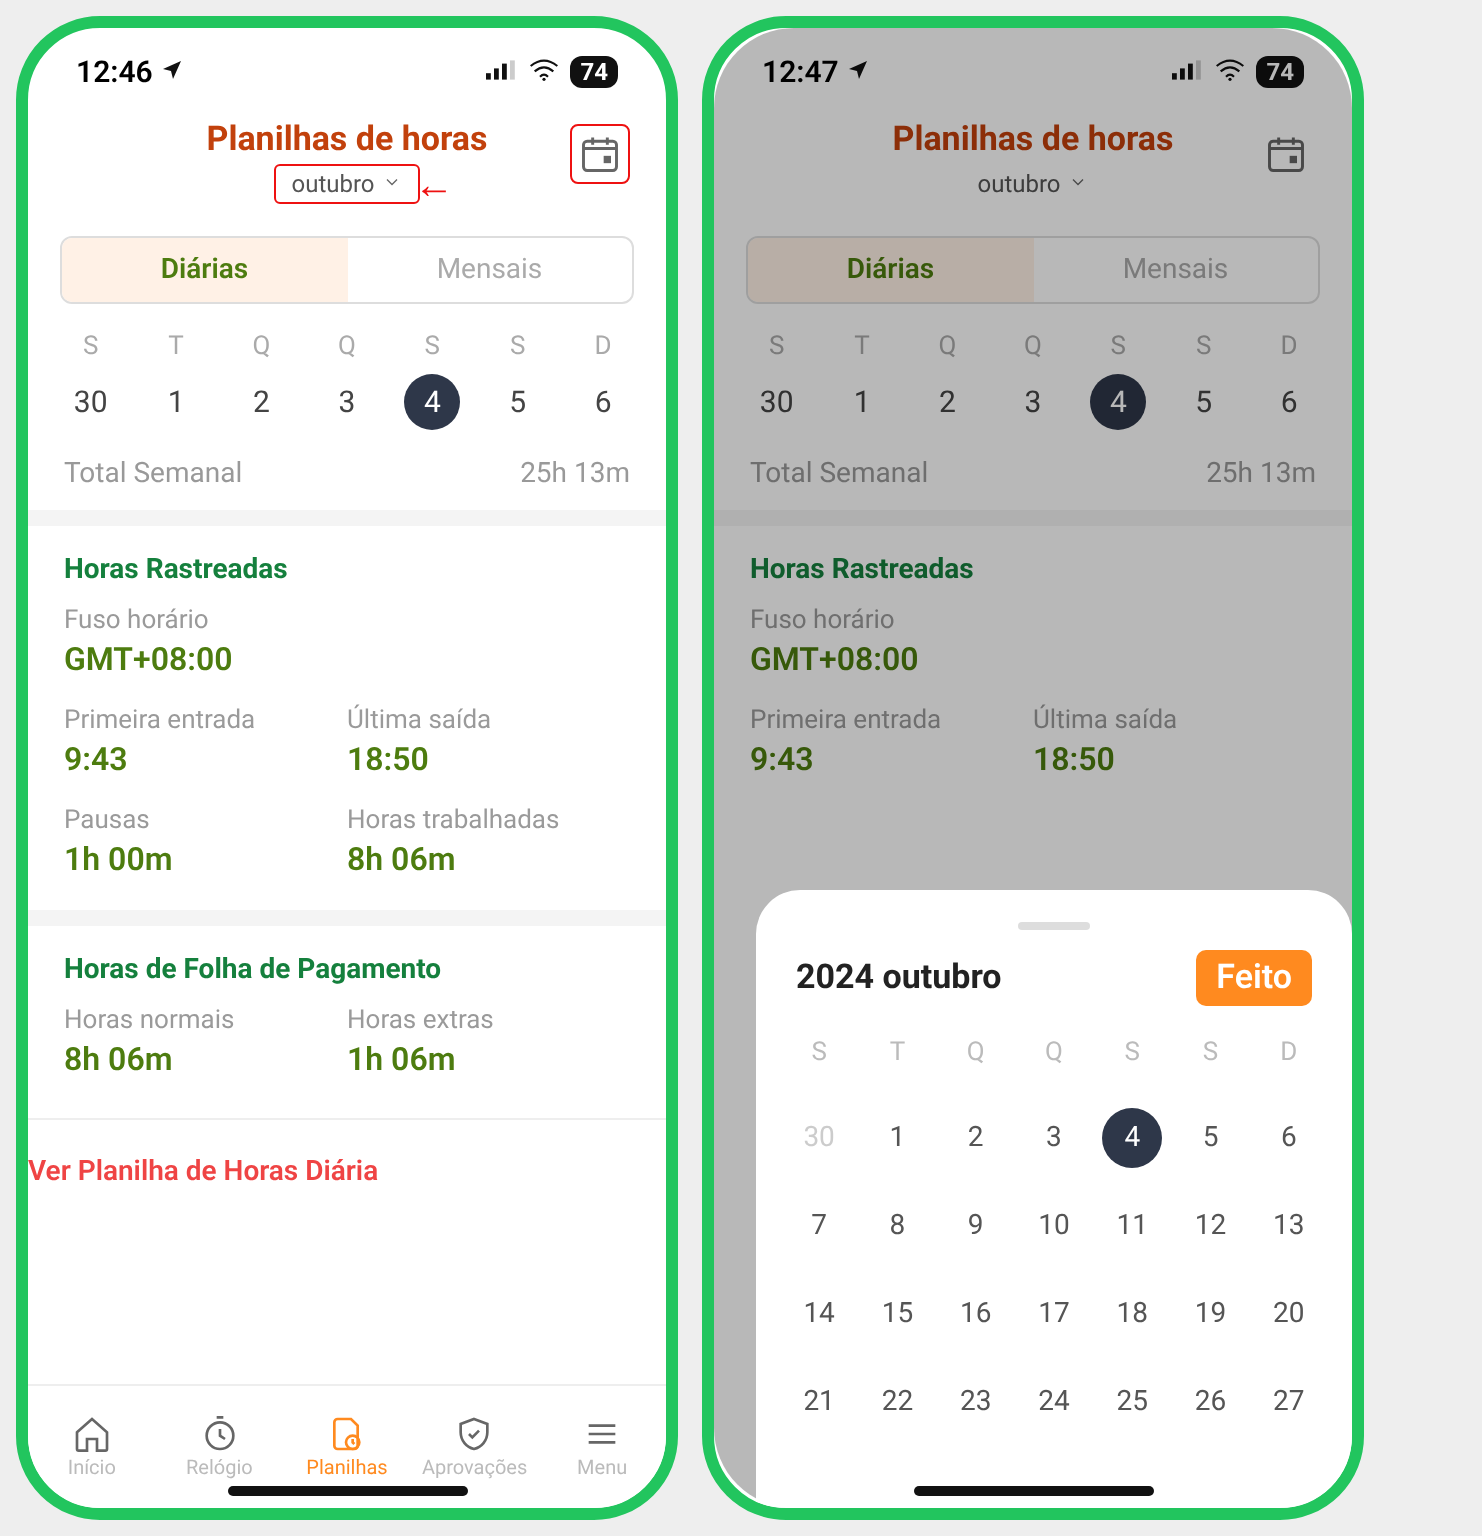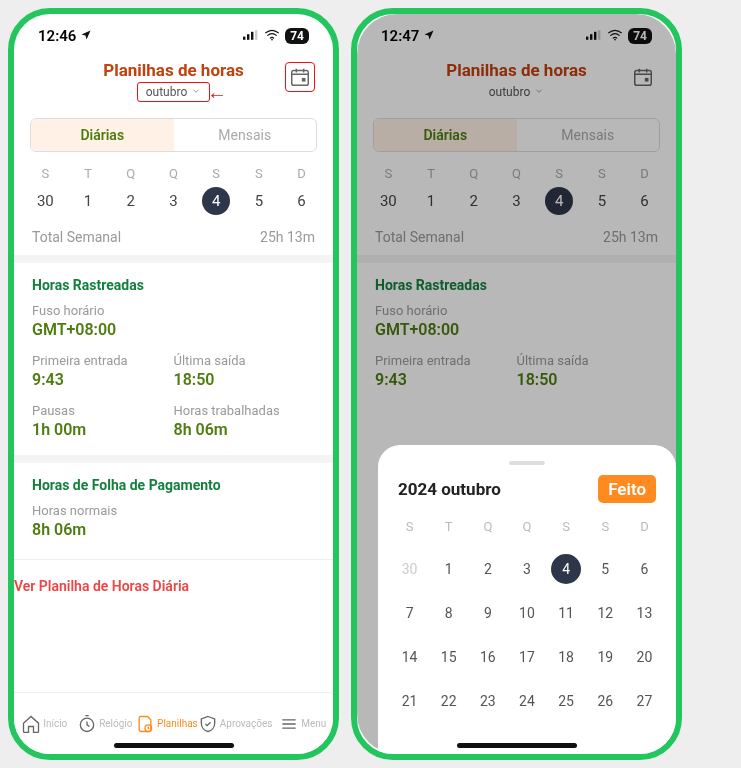--- a/index.html
+++ b/index.html
@@ -65,21 +65,21 @@
   .section { padding:14px 18px 2px; }
   .section-title { font-size:14px; font-weight:700; color:#15803d; margin-bottom:10px; }
   .kv-row { display:flex; }
   .kv { flex:1; margin-bottom:14px; }
   .kv .label { font-size:13px; color:#9a9a9a; margin-bottom:2px; }
   .kv .value { font-size:16px; font-weight:600; color:#4d7c0f; }
   .divider { height:8px; background:#f4f4f4; }
   .cta-link { color:#ef4444; font-weight:600; font-size:14px; padding:18px 0 14px; border-top:1px solid #eee; margin-top:4px;}
   
   .bottom-nav { position:absolute; bottom:0; left:0; right:0; height:62px; display:flex; border-top:1px solid #eee; background:#fff; z-index:2; }
-  .nav-item { flex:1; display:flex; flex-direction:row; align-items:center; justify-content:center; gap:2px; font-size:10px; color:#bbb; }
+  .nav-item { flex:1; display:flex; flex-direction:column; align-items:center; justify-content:center; gap:2px; font-size:10px; color:#bbb; }
   .nav-item.active { color:#ff8a1f; }
   .nav-icon { width:20px; height:20px; }
   
   .sheet {
     position:absolute; left:0; right:0; bottom:0;
     background:#fff; border-radius:22px 22px 0 0;
     z-index:10; padding:16px 12px 38px;margin-left:21px;
   }
   .sheet-grab { width:36px; height:4px; background:#ddd; border-radius:2px; margin:0 auto 10px; }
   .sheet-head { display:flex; justify-content:space-between; align-items:center; padding:0 8px 10px; }
@@ -194,20 +194,24 @@
 
   <div class="divider"></div>
 
   <div class="section">
     <div class="section-title">Horas de Folha de Pagamento</div>
     <div class="kv-row">
       <div class="kv">
           <div class="label">Horas normais</div>
           <div class="value">8h 06m</div>
         </div>
+      <div class="kv">
+          <div class="label">Horas extras</div>
+          <div class="value">1h 06m</div>
+        </div>
     </div>
   </div>
 
   <div class="cta-link">Ver Planilha de Horas Diária</div>
 
   <div class="bottom-nav">
     <div class="nav-item">
       <svg class="nav-icon" viewBox="0 0 24 24">
           <path d="M3 11l9-8 9 8v10a1 1 0 0 1-1 1h-5v-7h-6v7H4a1 1 0 0 1-1-1z"></path>
         </svg>

